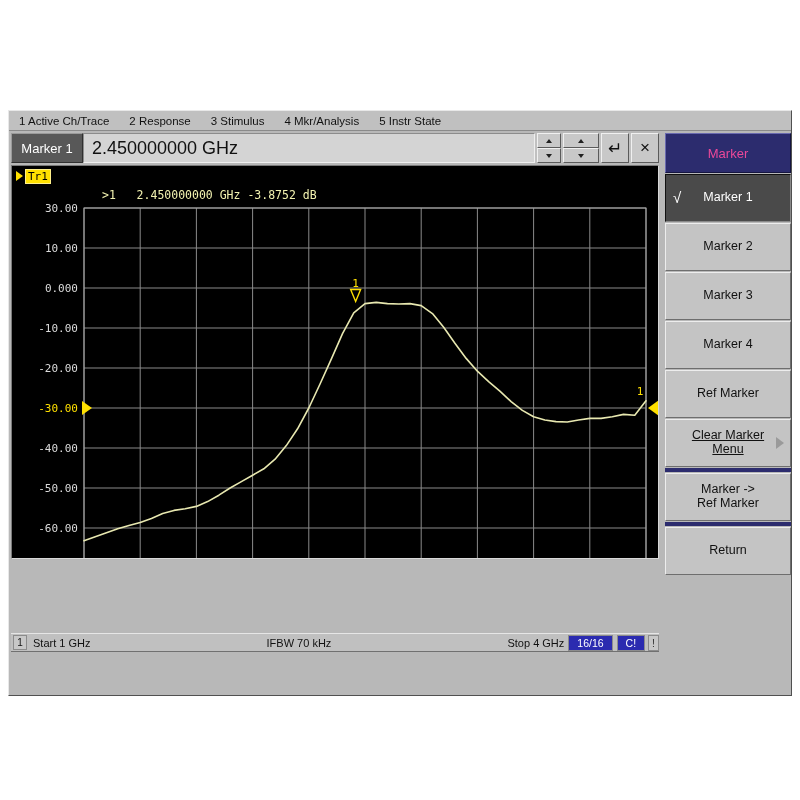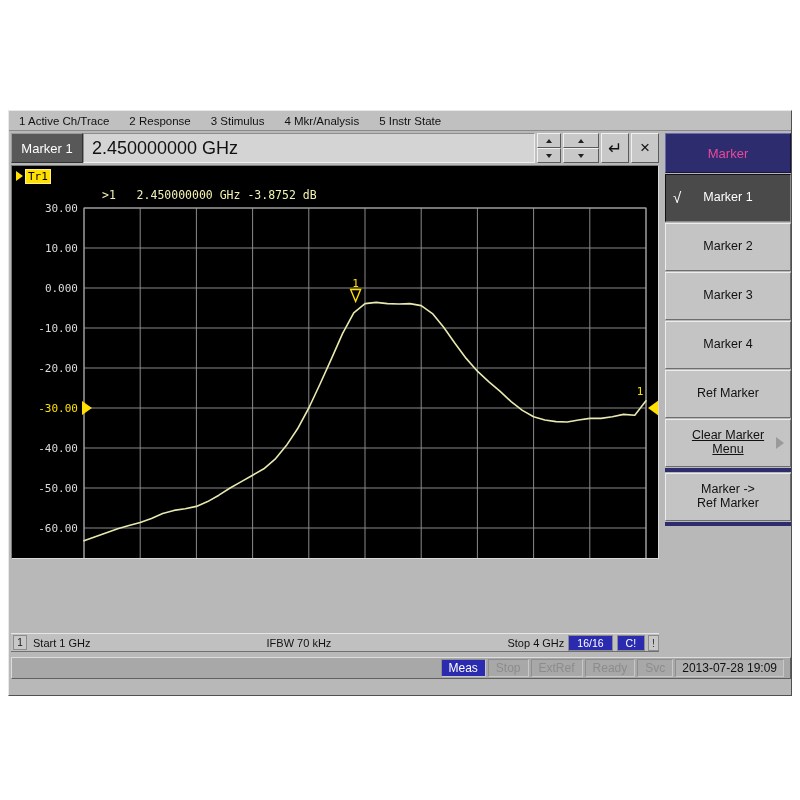--- a/index.html
+++ b/index.html
@@ -309,28 +309,20 @@
     <div class="chtext">Start 1 GHz</div>
     <div class="spacer"></div>
     <div>IFBW 70 kHz</div>
     <div class="spacer"></div>
     <div>Stop 4 GHz</div>
     <div class="bluebox">16/16</div>
     <div class="bluebox">C!</div>
     <div class="smallbox">!</div>
   </div>
 
-  <div class="statusbar">
-    <div class="stcell active">Meas</div>
-    <div class="stcell">Stop</div>
-    <div class="stcell">ExtRef</div>
-    <div class="stcell">Ready</div>
-    <div class="stcell">Svc</div>
-    <div class="stcell clock">2013-07-28 19:09</div>
-  </div>
 
   <div class="softpanel">
     <div class="softtitle">Marker</div>
     <div id="softkey-list">
         <div class="softkey selected">
           <span class="check">√</span>
           <span class="klabel" style="white-space: pre-line;">Marker 1</span>
         </div>
         <div class="softkey">
           <span class="klabel" style="white-space: pre-line;">Marker 2</span>
@@ -348,16 +340,19 @@
           <span class="klabel" style="white-space: pre-line; text-decoration: underline;">Clear Marker
 Menu</span>
           <span class="arr"></span>
         </div>
         <div class="softsep"></div>
         <div class="softkey">
           <span class="klabel" style="white-space: pre-line;">Marker -&gt;
 Ref Marker</span>
         </div>
         <div class="softsep"></div>
+        <div class="softkey">
+          <span class="klabel" style="white-space: pre-line;">Return</span>
+        </div>
       </div>
   </div>
 
 </div>
 
 </body></html>

